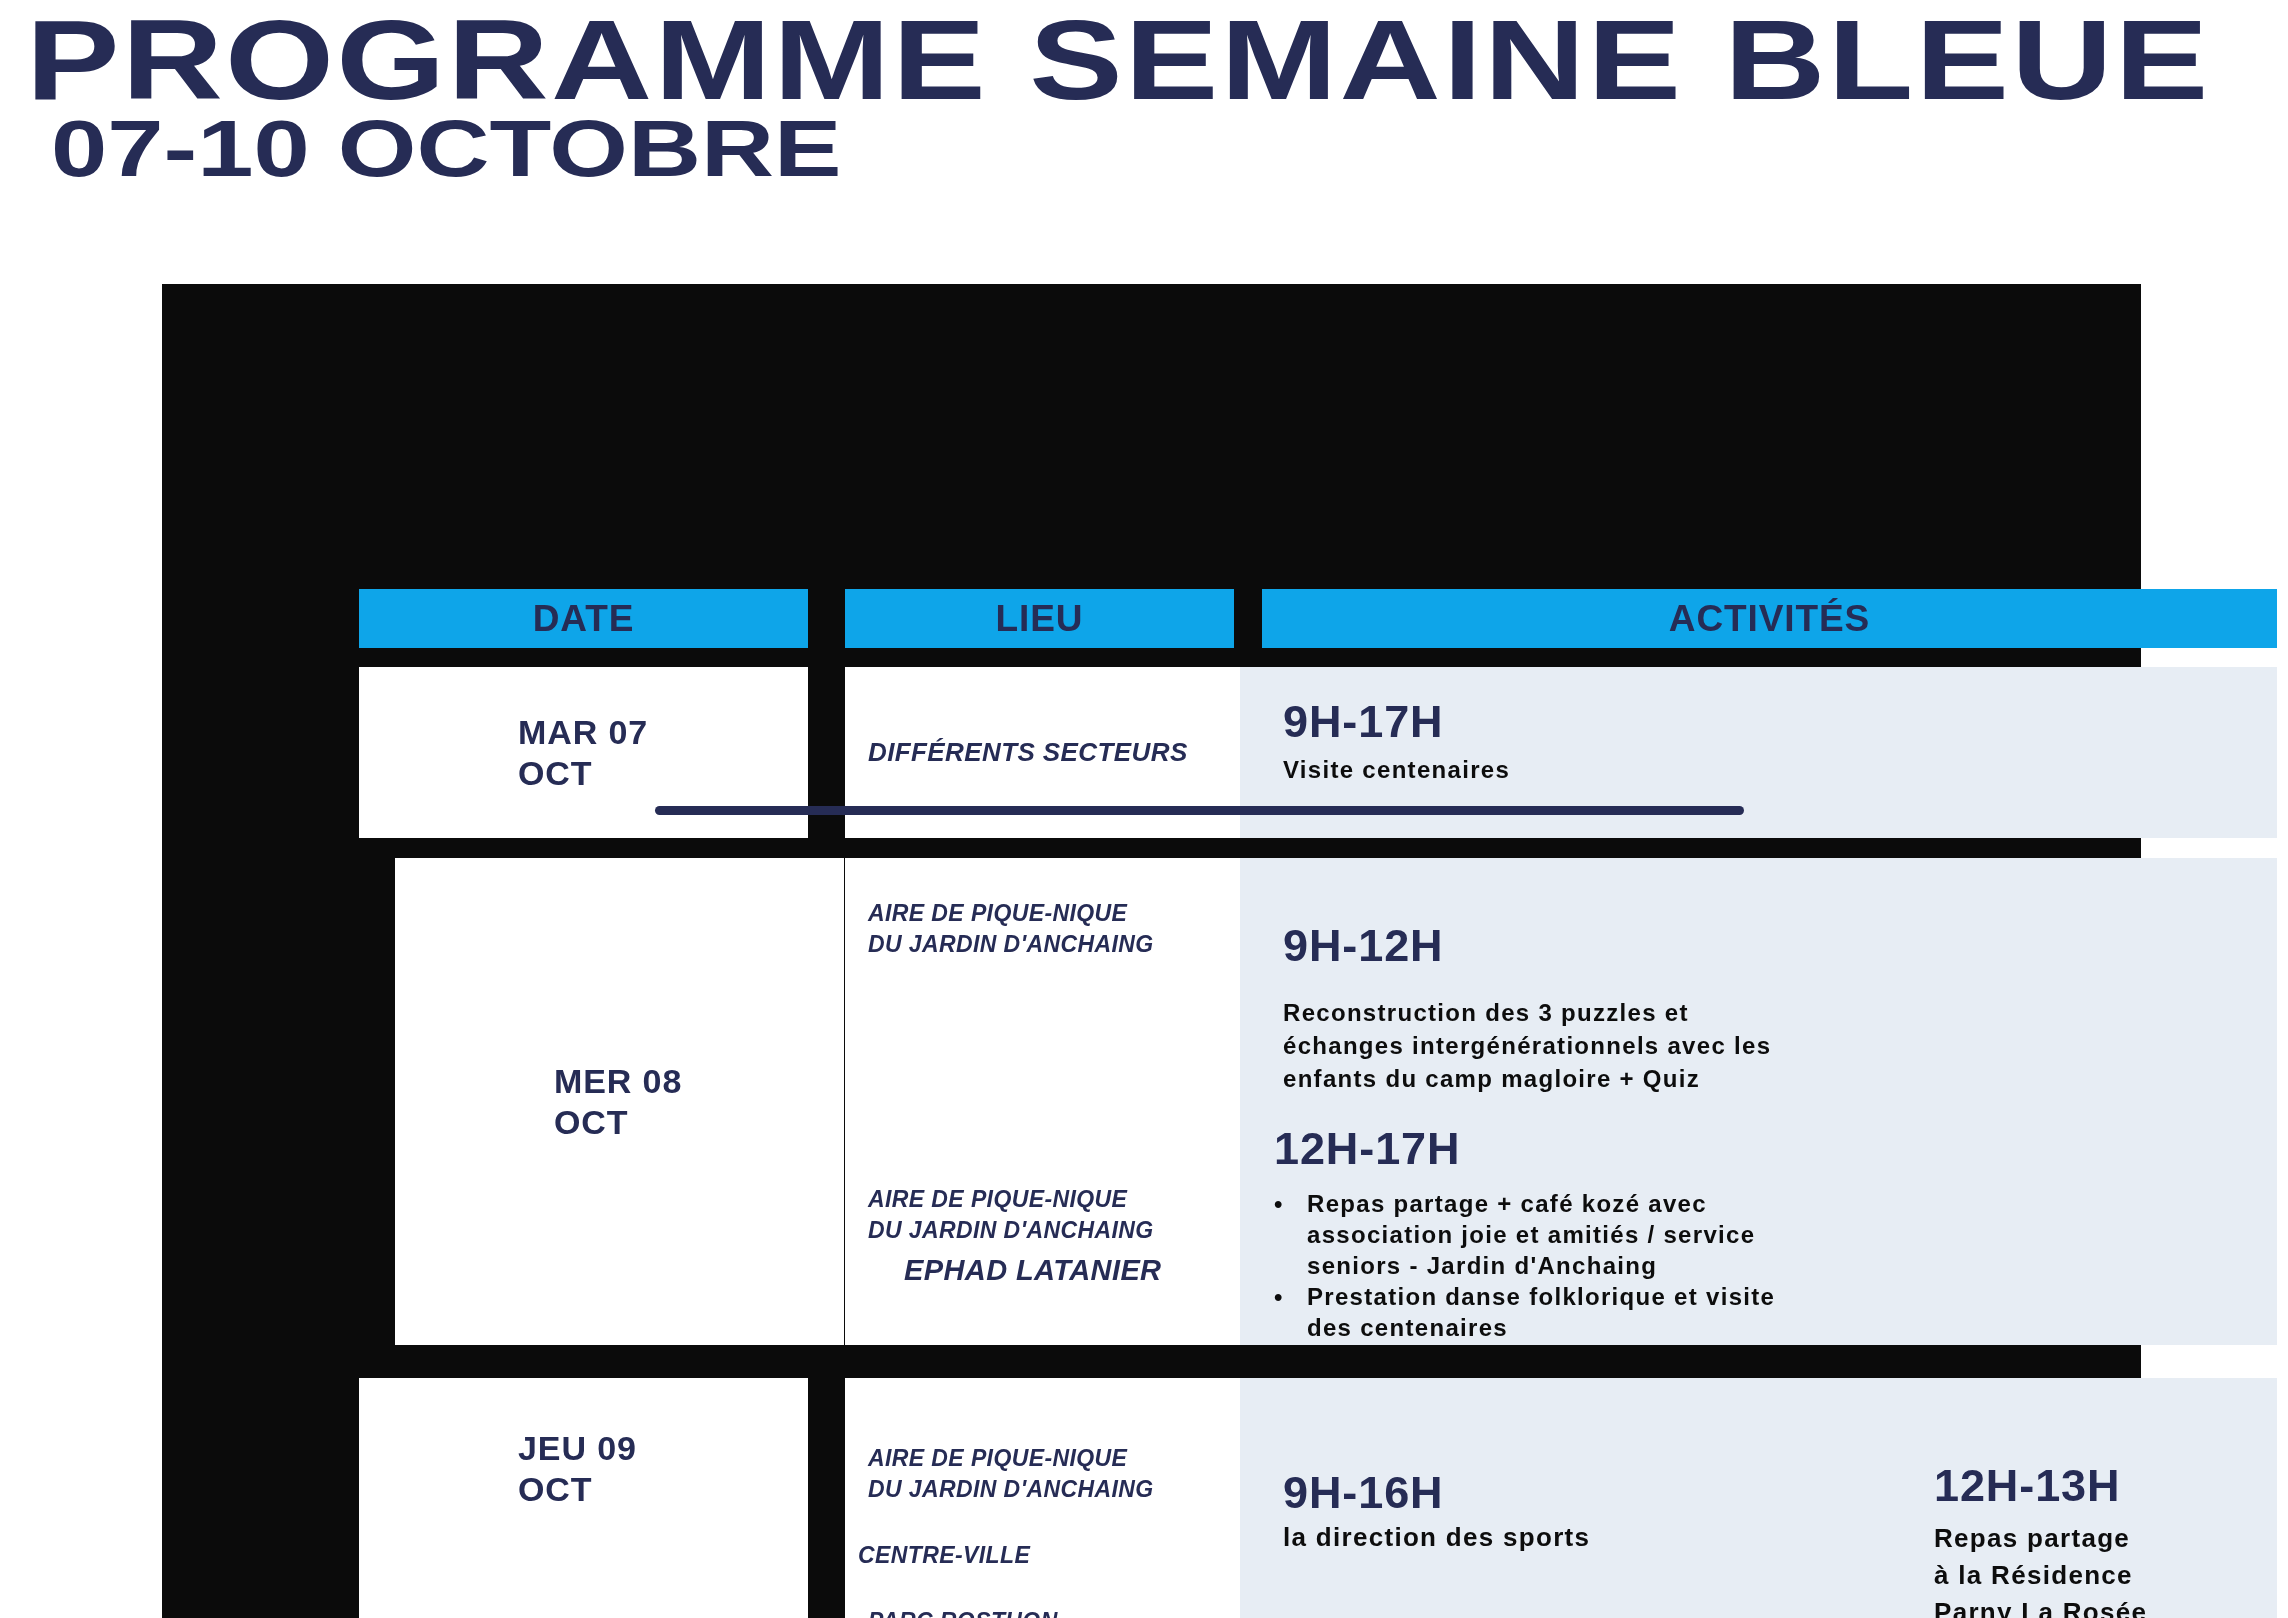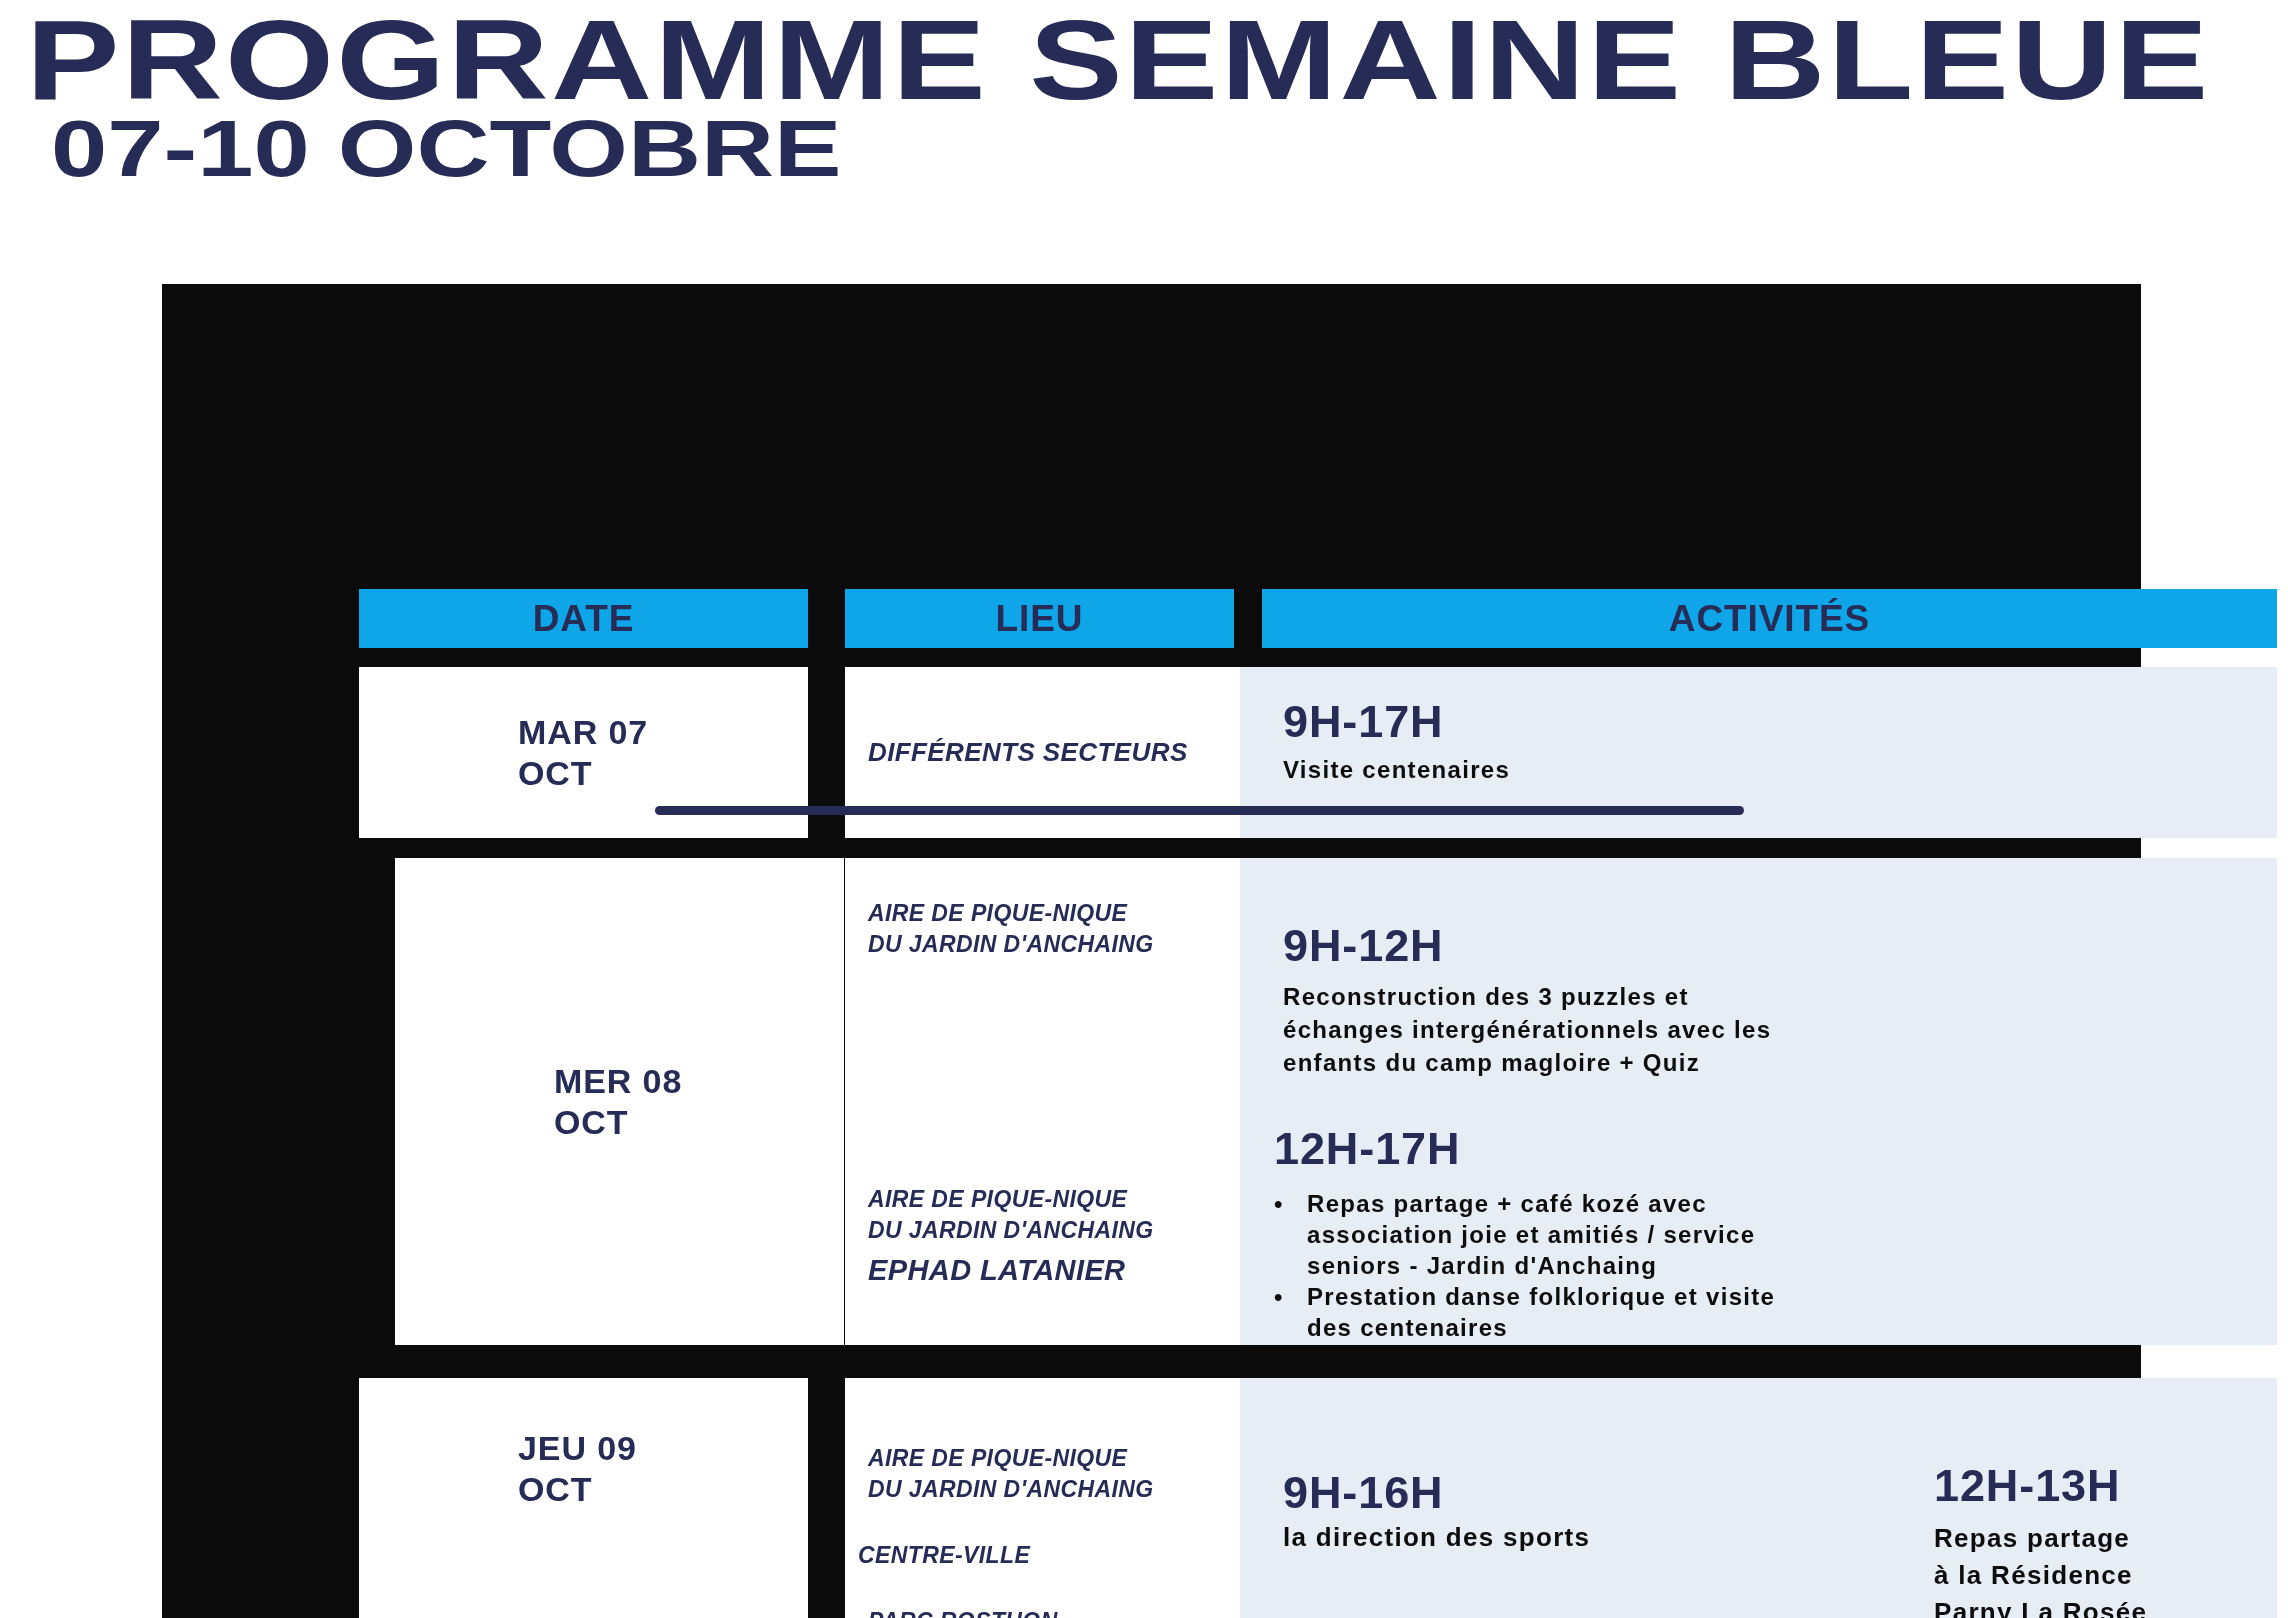--- a/index.html
+++ b/index.html
@@ -53,21 +53,21 @@
 
   
   .day {
     font-size:34px; font-weight:bold; color:#262c55;
     line-height:1.2; letter-spacing:0.9px; white-space:nowrap;
   }
   .lieu-txt {
     font-size:23px; font-weight:bold; font-style:italic;
     color:#262c55; line-height:1.36; letter-spacing:0.4px; white-space:nowrap;
   }
-  .lieu-big { font-size:29px; line-height:1.3; margin-top:5.5px; }
+  .lieu-big { font-size:29px; line-height:1.3; margin-top:5.5px;margin-left:36px; }
   .time {
     font-size:45px; font-weight:bold; color:#262c55;
     line-height:1.1; letter-spacing:0.9px; white-space:nowrap;
   }
   .bodytxt {
     font-size:24px; font-weight:bold; color:#0d0d0d;
     letter-spacing:1.3px; line-height:33px; white-space:nowrap;
   }
   .bullet-row { display:flex; }
   .bullet-dot { width:33px; flex:0 0 33px; font-size:24px; font-weight:bold; line-height:31px; }
@@ -121,21 +121,21 @@
     </div>
     <div class="abs" style="left:23px; top:326px;">
       <div class="lieu-txt">AIRE DE PIQUE-NIQUE</div>
       <div class="lieu-txt">DU JARDIN D'ANCHAING</div>
       <div class="lieu-txt lieu-big">EPHAD LATANIER</div>
     </div>
   </div>
   <div class="abs cell blue col-main row2">
     <div class="abs" style="left:43px; top:63px;">
       <div class="time">9H-12H</div>
-      <div class="bodytxt" style="margin-top:9px;">Reconstruction des 3 puzzles  et</div>
+      <div class="bodytxt" style="margin-top:25px;">Reconstruction des 3 puzzles  et</div>
       <div class="bodytxt">échanges intergénérationnels avec les</div>
       <div class="bodytxt">enfants du camp magloire + Quiz</div>
     </div>
     <div class="abs" style="left:34px; top:266px;">
       <div class="time">12H-17H</div>
       <div class="bullet-row" style="margin-top:14.8px;">
         <span class="bullet-dot">•</span>
         <span>
           <span class="bodytxt" style="display:block; line-height:31px;">Repas partage + café kozé avec</span>
           <span class="bodytxt" style="display:block; line-height:31px;">association joie et amitiés / service</span>

